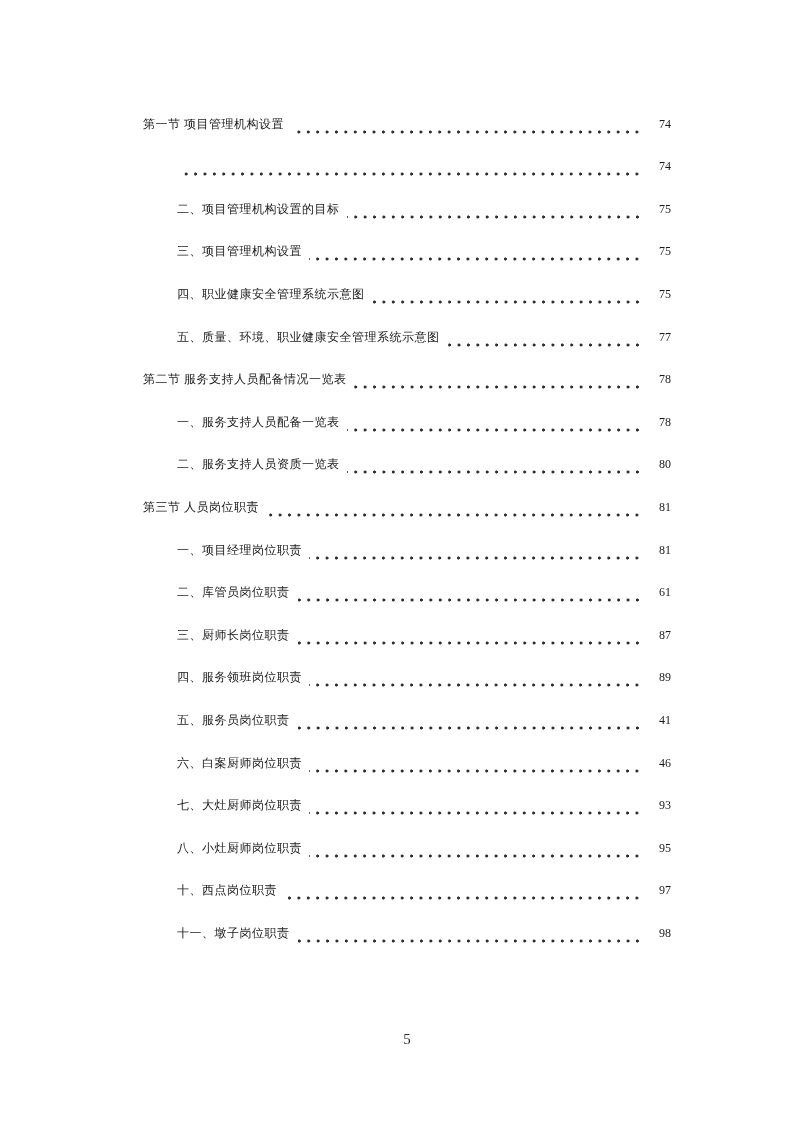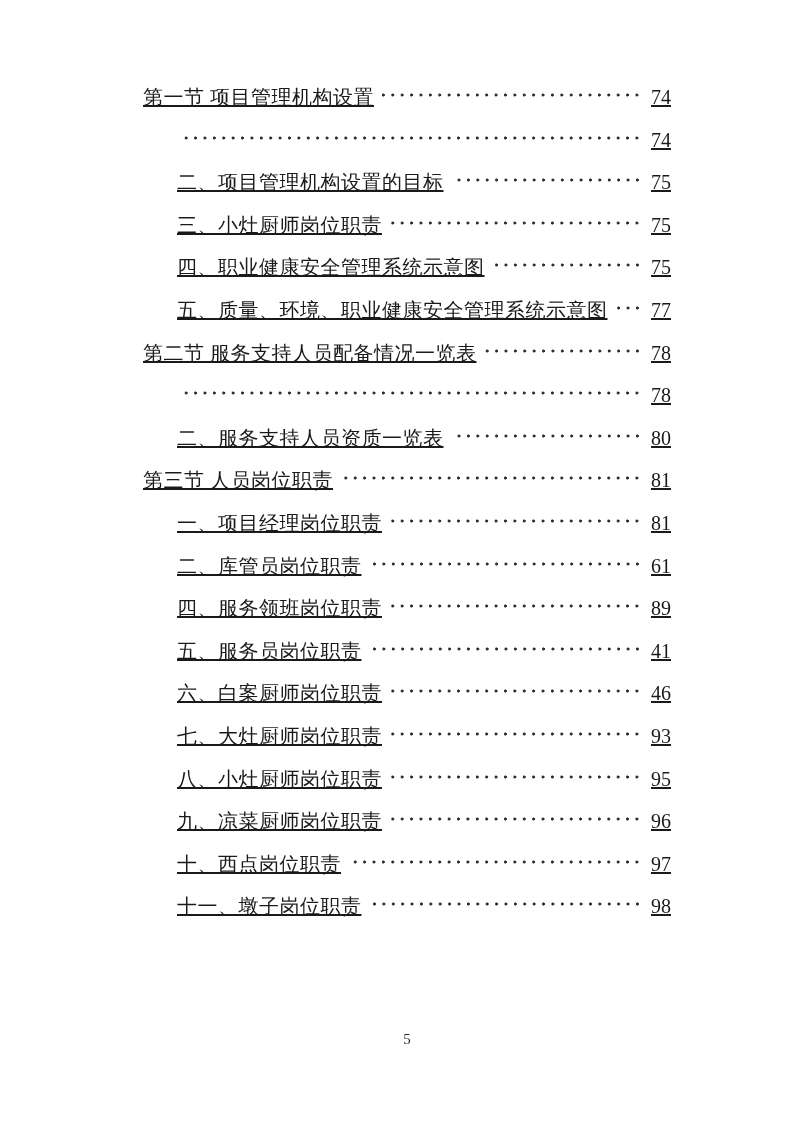--- a/index.html
+++ b/index.html
@@ -17,25 +17,24 @@
     color: #1a1a1a;
   }
   .toc {
     position: absolute;
     left: 143px;
     top: 87px;
     width: 528px;
   }
   .toc-row {
     display: flex;
-    align-items: flex-start;
+    align-items: flex-end;
     height: 42.6px;
-    font-size: 20px;
+    font-size: 12px;
     line-height: 1;
-    text-decoration: underline;
   }
   .toc-row.level-2 {
     padding-left: 34px;
   }
   .toc-label {
     white-space: nowrap;
     letter-spacing: 0.5px;
   }
   .toc-leader {
     flex: 1 1 auto;
@@ -77,40 +76,41 @@
       <div class="toc-row level-2">
     <span class="toc-leader"></span>
     <span class="toc-page">74</span>
   </div>
       <div class="toc-row level-2">
     <span class="toc-label">二、项目管理机构设置的目标</span>
     <span class="toc-leader"></span>
     <span class="toc-page">75</span>
   </div>
       <div class="toc-row level-2">
-    <span class="toc-label">三、小灶厨师岗位职责</span>
+    <span class="toc-label">三、项目管理机构设置</span>
     <span class="toc-leader"></span>
     <span class="toc-page">75</span>
   </div>
       <div class="toc-row level-2">
     <span class="toc-label">四、职业健康安全管理系统示意图</span>
     <span class="toc-leader"></span>
     <span class="toc-page">75</span>
   </div>
       <div class="toc-row level-2">
     <span class="toc-label">五、质量、环境、职业健康安全管理系统示意图</span>
     <span class="toc-leader"></span>
     <span class="toc-page">77</span>
   </div>
       <div class="toc-row level-1">
     <span class="toc-label">第二节 服务支持人员配备情况一览表</span>
     <span class="toc-leader"></span>
     <span class="toc-page">78</span>
   </div>
       <div class="toc-row level-2">
+    <span class="toc-label">一、服务支持人员配备一览表</span>
     <span class="toc-leader"></span>
     <span class="toc-page">78</span>
   </div>
       <div class="toc-row level-2">
     <span class="toc-label">二、服务支持人员资质一览表</span>
     <span class="toc-leader"></span>
     <span class="toc-page">80</span>
   </div>
       <div class="toc-row level-1">
     <span class="toc-label">第三节 人员岗位职责</span>
@@ -119,20 +119,25 @@
   </div>
       <div class="toc-row level-2">
     <span class="toc-label">一、项目经理岗位职责</span>
     <span class="toc-leader"></span>
     <span class="toc-page">81</span>
   </div>
       <div class="toc-row level-2">
     <span class="toc-label">二、库管员岗位职责</span>
     <span class="toc-leader"></span>
     <span class="toc-page">61</span>
+  </div>
+      <div class="toc-row level-2">
+    <span class="toc-label">三、厨师长岗位职责</span>
+    <span class="toc-leader"></span>
+    <span class="toc-page">87</span>
   </div>
       <div class="toc-row level-2">
     <span class="toc-label">四、服务领班岗位职责</span>
     <span class="toc-leader"></span>
     <span class="toc-page">89</span>
   </div>
       <div class="toc-row level-2">
     <span class="toc-label">五、服务员岗位职责</span>
     <span class="toc-leader"></span>
     <span class="toc-page">41</span>
@@ -146,25 +151,20 @@
     <span class="toc-label">七、大灶厨师岗位职责</span>
     <span class="toc-leader"></span>
     <span class="toc-page">93</span>
   </div>
       <div class="toc-row level-2">
     <span class="toc-label">八、小灶厨师岗位职责</span>
     <span class="toc-leader"></span>
     <span class="toc-page">95</span>
   </div>
       <div class="toc-row level-2">
-    <span class="toc-label">九、凉菜厨师岗位职责</span>
-    <span class="toc-leader"></span>
-    <span class="toc-page">96</span>
-  </div>
-      <div class="toc-row level-2">
     <span class="toc-label">十、西点岗位职责</span>
     <span class="toc-leader"></span>
     <span class="toc-page">97</span>
   </div>
       <div class="toc-row level-2">
     <span class="toc-label">十一、墩子岗位职责</span>
     <span class="toc-leader"></span>
     <span class="toc-page">98</span>
   </div>
     </main>

